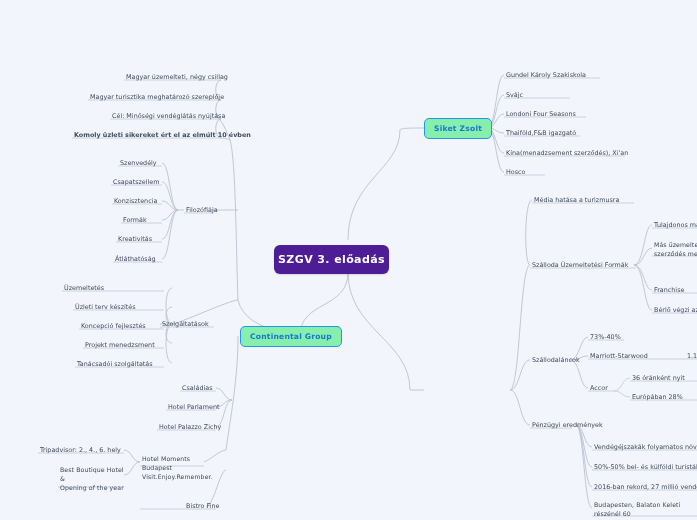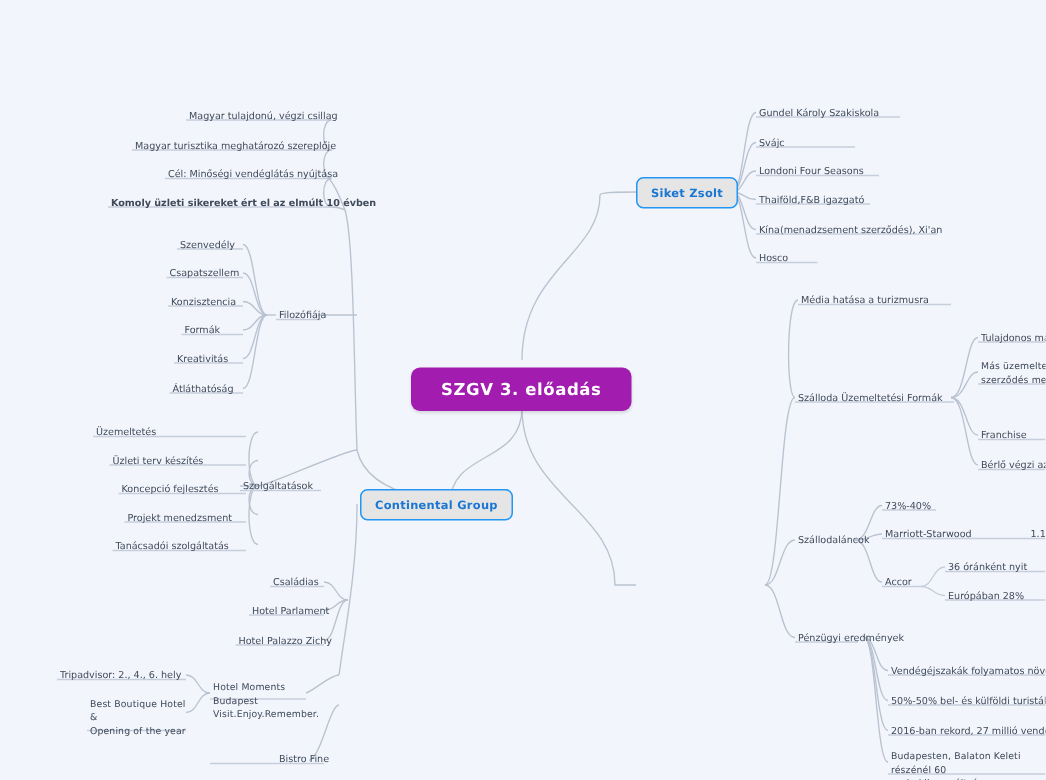--- a/index.html
+++ b/index.html
@@ -15,33 +15,33 @@
   .node{
     position:absolute;
     white-space:pre-line;
     color:#3f4a5a;
     font-size:6.2px;
     line-height:1.45;
     letter-spacing:0.1px;
   }
   .central{
     position:absolute;
-    background:#a21caf;
+    background:#4c1d95;
     color:#ffffff;
     font-weight:bold;
     font-size:11px;
     border-radius:6px;
-    padding:8px 20px;
+    padding:8px 4px;
     letter-spacing:0.4px;
     box-shadow:0 1px 2px rgba(0,0,0,0.12);
     white-space:nowrap;
   }
   .branch{
     position:absolute;
-    background:#e5e5e5;
+    background:#86efac;
     border:1.4px solid #2196f3;
     color:#1976d2;
     font-weight:bold;
     font-size:7.6px;
     border-radius:5px;
     padding:5px 9px;
     white-space:nowrap;
     letter-spacing:0.2px;
   }
   .topic{
@@ -202,21 +202,21 @@
 
   <div class="topic" style="left:506px;top:71px;">Gundel Károly Szakiskola</div>
   <div class="topic" style="left:506px;top:91px;">Svájc</div>
   <div class="topic" style="left:506px;top:110px;">Londoni Four Seasons</div>
   <div class="topic" style="left:506px;top:129px;">Thaiföld,F&amp;B igazgató</div>
   <div class="topic" style="left:506px;top:149px;">Kína(menadzsement szerződés), Xi'an</div>
   <div class="topic" style="left:506px;top:168px;">Hosco</div>
 
   <div class="branch" style="left:240px;top:326px;">Continental Group</div>
 
-  <div class="topic" style="left:126px;top:73px;">Magyar tulajdonú, végzi csillag</div>
+  <div class="topic" style="left:126px;top:73px;">Magyar üzemelteti, négy csillag</div>
   <div class="topic" style="left:90px;top:93px;">Magyar turisztika meghatározó szereplője</div>
   <div class="topic" style="left:112px;top:112px;">Cél: Minőségi vendéglátás nyújtása</div>
   <div class="topic" style="left:74px;top:131px;font-weight:bold;">Komoly üzleti sikereket ért el az elmúlt 10 évben</div>
 
   <div class="topic" style="left:186px;top:206px;">Filozófiája</div>
   <div class="topic" style="left:120px;top:159px;">Szenvedély</div>
   <div class="topic" style="left:113px;top:178px;">Csapatszellem</div>
   <div class="topic" style="left:114px;top:197px;">Konzisztencia</div>
   <div class="topic" style="left:123px;top:216px;">Formák</div>
   <div class="topic" style="left:118px;top:235px;">Kreativitás</div>

